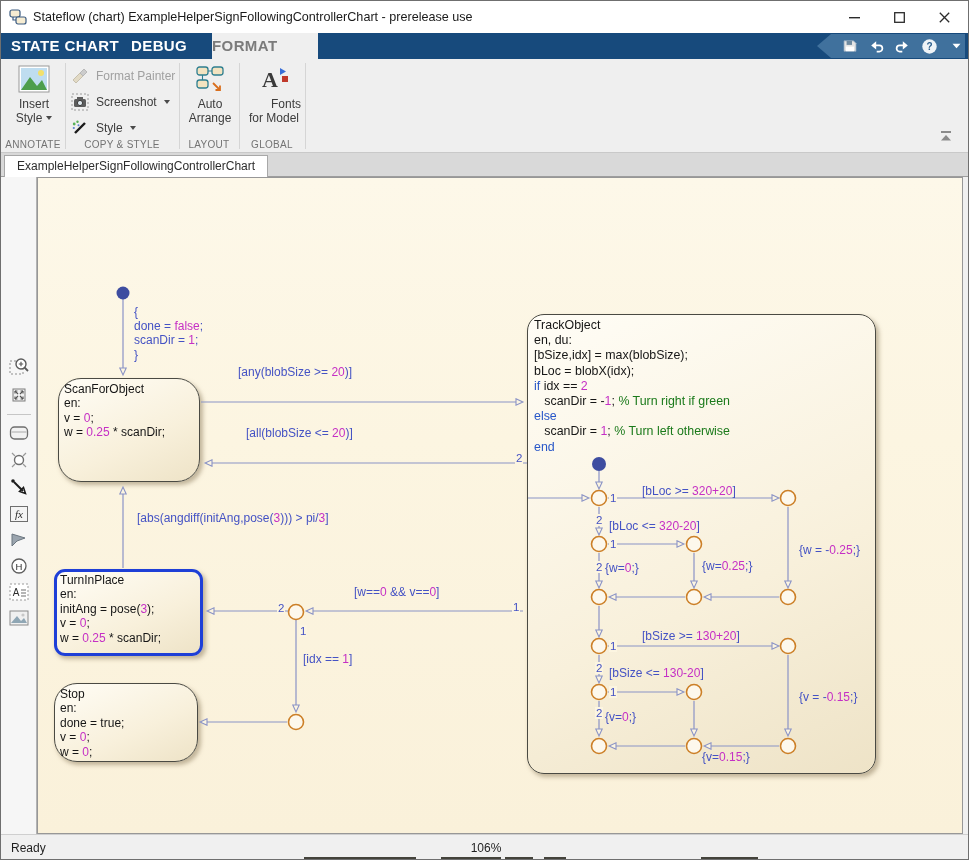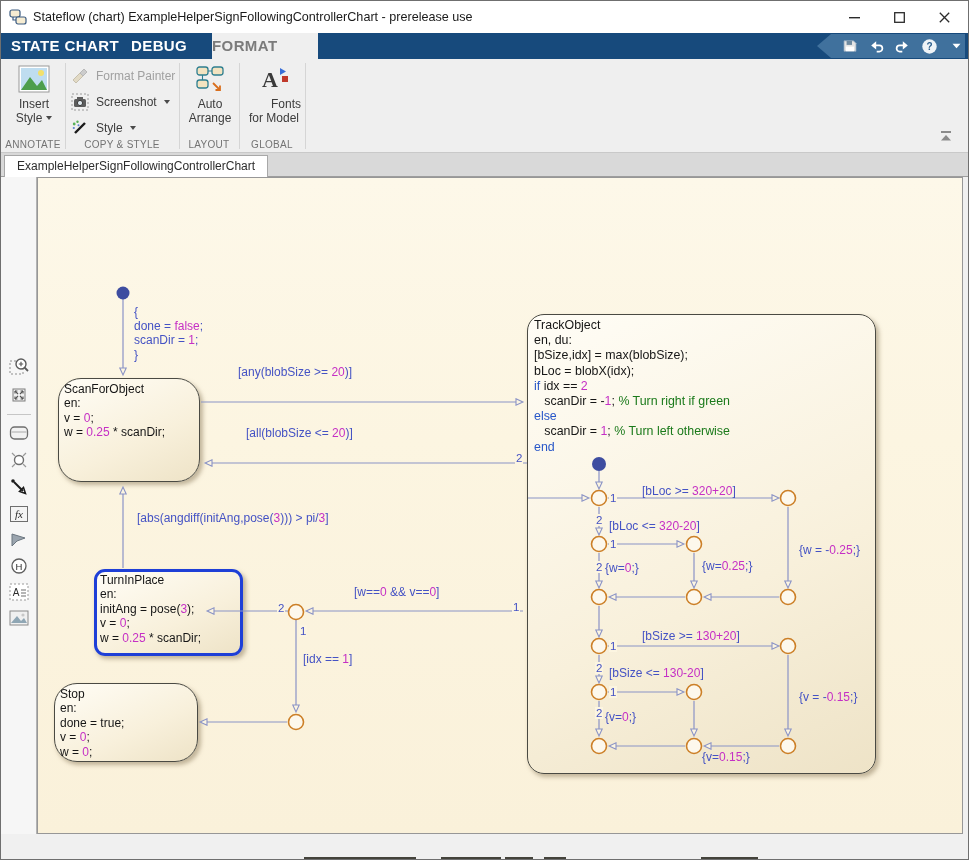--- a/index.html
+++ b/index.html
@@ -44,21 +44,21 @@
   
   .canvas{position:absolute;left:36px;top:176px;width:926px;height:657px;border:1px solid #979797;background:linear-gradient(180deg,#fdf8e9 0%,#fcf5e1 40%,#faf1da 100%);z-index:1;}
 
   
   .st{position:absolute;border:1.4px solid #4a4a43;border-radius:23px;background:linear-gradient(155deg,#fffdf6 0%,#f8f0db 60%,#eee3c7 100%);box-shadow:2.5px 3px 4px rgba(146,130,98,.55);z-index:2;}
   .st .code{padding:3px 4px 0 5px;font-size:12px;color:#161616;white-space:pre;}
   .code .cl{line-height:14.4px;}
   .st-track{border-radius:17px;}
   .st-track .code{font-size:12.4px;padding-left:6px;}
   .st-track .code .cl{line-height:15.2px;}
-  .st-turn{border:3.4px solid #1e3fd7;border-radius:11px;margin-left:40px;}
+  .st-turn{border:3.4px solid #1e3fd7;border-radius:11px;}
   .st-turn .code{padding:1px 2px 0 3px;}
   .seg-m{color:#c52fc5;}
   .seg-k{color:#2857c8;}
   .seg-c{color:#1b7a1b;}
   .wires{position:absolute;left:0;top:0;z-index:3;pointer-events:none;}
   .lbl{position:absolute;font-size:12px;color:#4452c4;white-space:pre;z-index:5;}
   .lbl .cl{line-height:14.2px;}
   .pri{position:absolute;font-size:11.5px;line-height:12px;color:#4452c4;background:#fcf5e1;padding:0 1px;z-index:5;}
 
   
@@ -389,19 +389,23 @@
   <div class="pri" style="left:298px;top:624px;">1</div>
   <div class="pri" style="left:608px;top:491px;">1</div>
   <div class="pri" style="left:594px;top:513px;">2</div>
   <div class="pri" style="left:608px;top:537px;">1</div>
   <div class="pri" style="left:594px;top:560px;">2</div>
   <div class="pri" style="left:608px;top:639px;">1</div>
   <div class="pri" style="left:594px;top:661px;">2</div>
   <div class="pri" style="left:608px;top:685px;">1</div>
   <div class="pri" style="left:594px;top:706px;">2</div>
 
+  <div class="statusbar">
+    <span class="ready">Ready</span>
+    <span class="zoomlvl">106%</span>
+  </div>
   <div class="stripseg" style="left:303px;width:112px;"></div>
   <div class="stripseg" style="left:440px;width:60px;"></div>
   <div class="stripseg" style="left:504px;width:28px;"></div>
   <div class="stripseg" style="left:543px;width:22px;"></div>
   <div class="stripseg" style="left:700px;width:57px;"></div>
 
 </div>
 
 </body></html>

